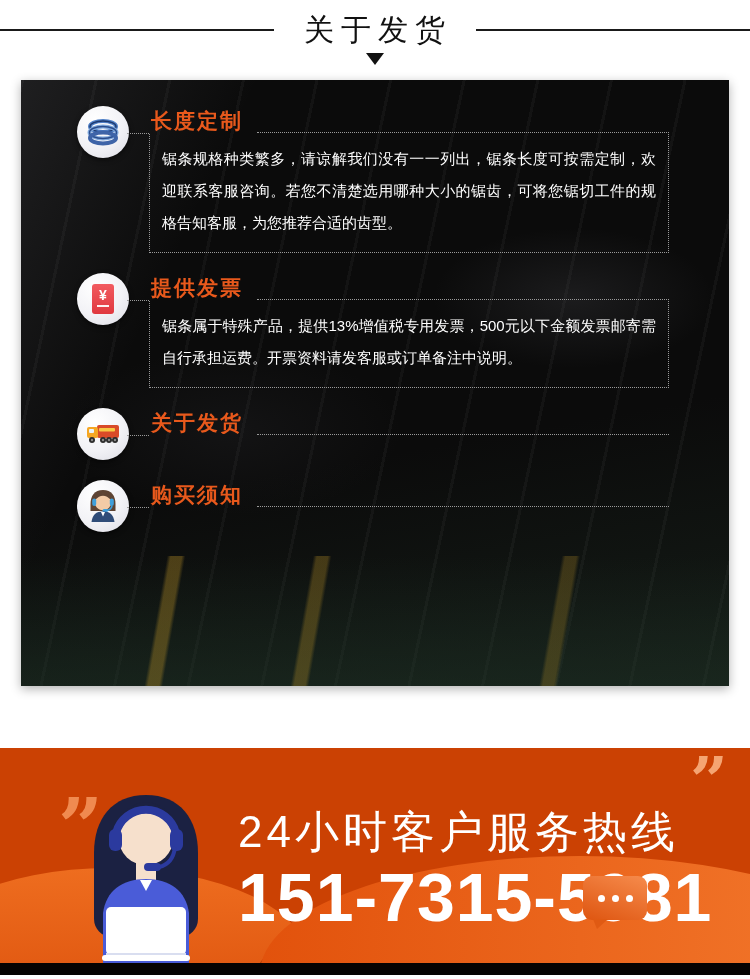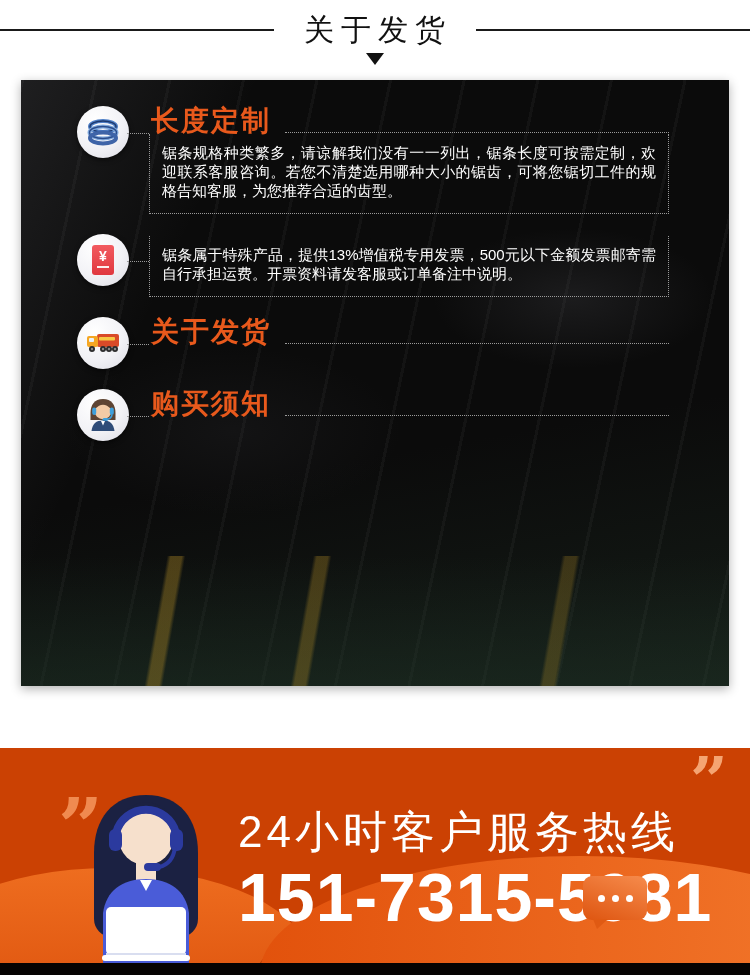--- a/index.html
+++ b/index.html
@@ -38,23 +38,23 @@
     background:radial-gradient(circle at 35% 28%, #ffffff 0%, #f2f2f6 55%, #dcdce4 100%);
     box-shadow:0 2px 5px rgba(0,0,0,.55);
     display:flex;align-items:center;justify-content:center;
   }
   .note-icon svg{width:40px;height:40px;display:block;}
   .note-content{flex:1;margin-left:20px;position:relative;}
   .note-content::before{ 
     content:'';position:absolute;left:-22px;top:25px;width:22px;border-bottom:1px dotted #9a9a9a;
   }
   .title-row{display:flex;align-items:flex-end;}
-  .sec-title{color:#E8591C;font-size:28px;font-weight:bold;letter-spacing:2px;margin:0 14px 0 2px;line-height:26px;}
+  .sec-title{color:#E8591C;font-size:21px;font-weight:bold;letter-spacing:2px;margin:0 14px 0 2px;line-height:26px;}
   .title-dots{flex:1;border-bottom:1px dotted #9a9a9a;margin-bottom:1px;}
-  .note-box{border:1px dotted #9a9a9a;border-top:none;padding:9px 12px 13px;color:#ffffff;font-size:15px;line-height:19px;text-align:justify;}
+  .note-box{border:1px dotted #9a9a9a;border-top:none;padding:9px 12px 13px;color:#ffffff;font-size:15px;line-height:32px;text-align:justify;}
   .note-box p{margin:0;}
   
   .banner{position:relative;width:750px;height:215px;margin-top:62px;background:#CB4103;overflow:hidden;}
   .wave{position:absolute;border-radius:50%;}
   .wave-left{left:-90px;bottom:-95px;width:400px;height:190px;background:linear-gradient(180deg,#EE6D1F,#D84A08);}
   .wave-right-dark{right:-120px;bottom:-150px;width:620px;height:240px;background:#B23E07;}
   .wave-right{right:-150px;bottom:-128px;width:640px;height:235px;background:linear-gradient(90deg,#E2520C,#F47A2E);}
   .quote{position:absolute;font-family:"DejaVu Serif","Liberation Serif",serif;font-weight:bold;line-height:1;}
   .quote-left{left:58px;top:40px;font-size:78px;color:#F08A50;}
   .quote-right{right:22px;top:0px;font-size:66px;color:#F5A472;}
@@ -118,20 +118,24 @@
             <stop offset="0" stop-color="#F25B60"></stop>
               <stop offset="1" stop-color="#E0383F"></stop>
           </linearGradient>
         </defs>
         <rect x="9" y="5" width="22" height="30" rx="3" fill="url(#ginv)"></rect>
         <text x="20" y="21" font-size="14" font-weight="bold" fill="#ffffff" text-anchor="middle">¥</text>
         <rect x="14" y="26" width="12" height="2" fill="#ffffff" opacity="0.92"></rect>
       </svg>
     </div>
     <div class="note-content">
+      <div class="title-row">
+        <h3 class="sec-title">提供发票</h3>
+        <div class="title-dots"></div>
+      </div>
       <div class="note-box">
         <p>锯条属于特殊产品，提供13%增值税专用发票，500元以下金额发票邮寄需自行承担运费。开票资料请发客服或订单备注中说明。</p>
       </div>
     </div>
   </div>
 
   <div class="note">
     <div class="note-icon">
       <svg viewBox="0 0 40 40">
         <rect x="14" y="11" width="22" height="13" rx="2" fill="#D94A28"></rect>

